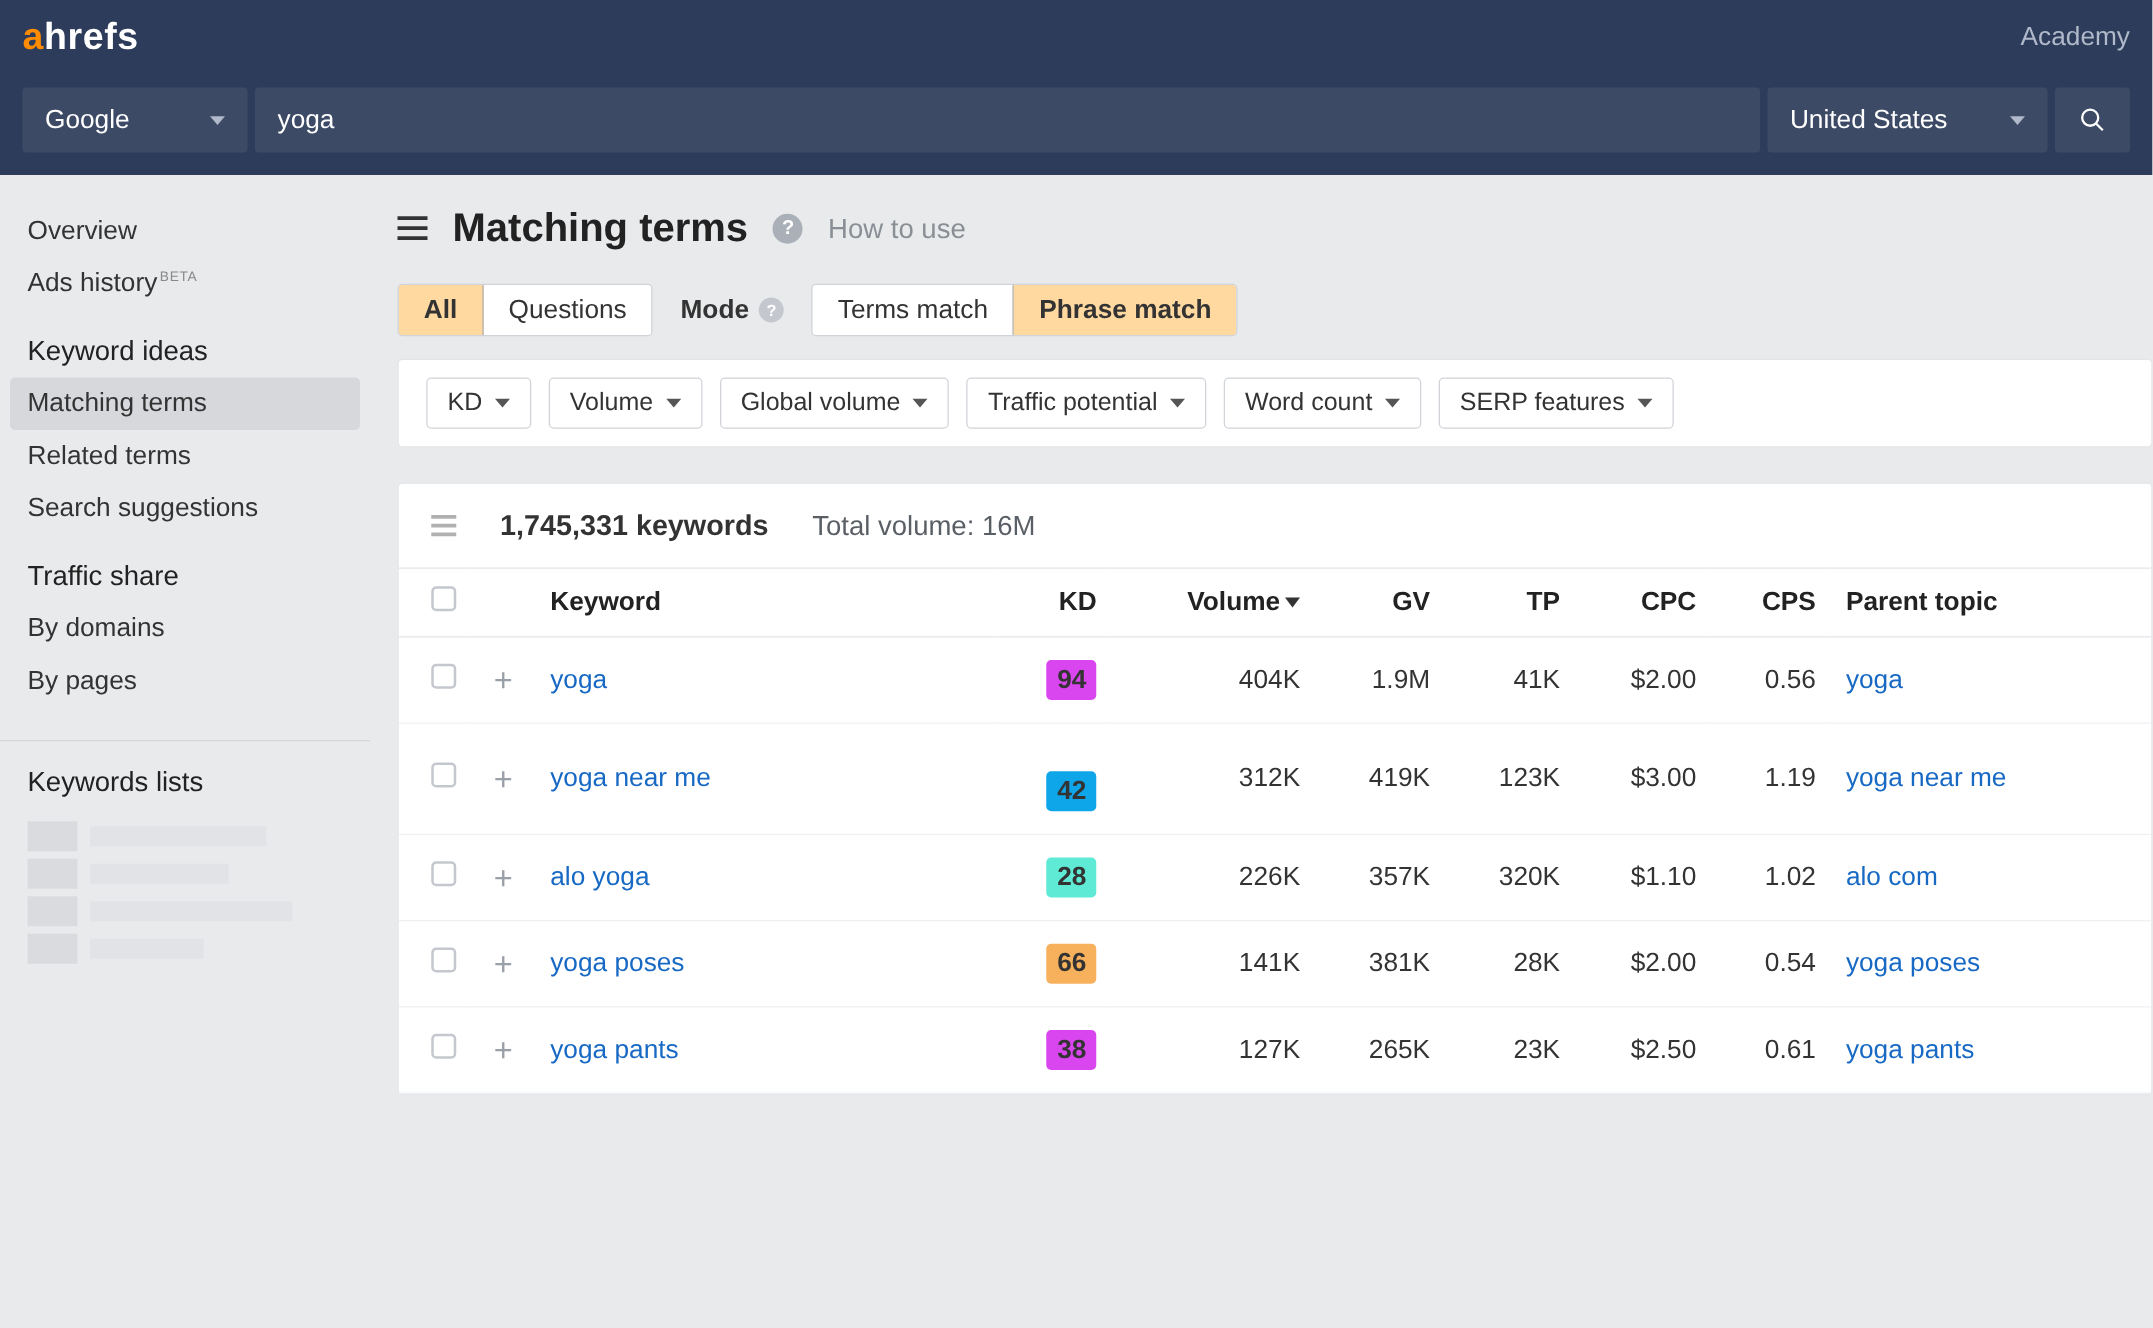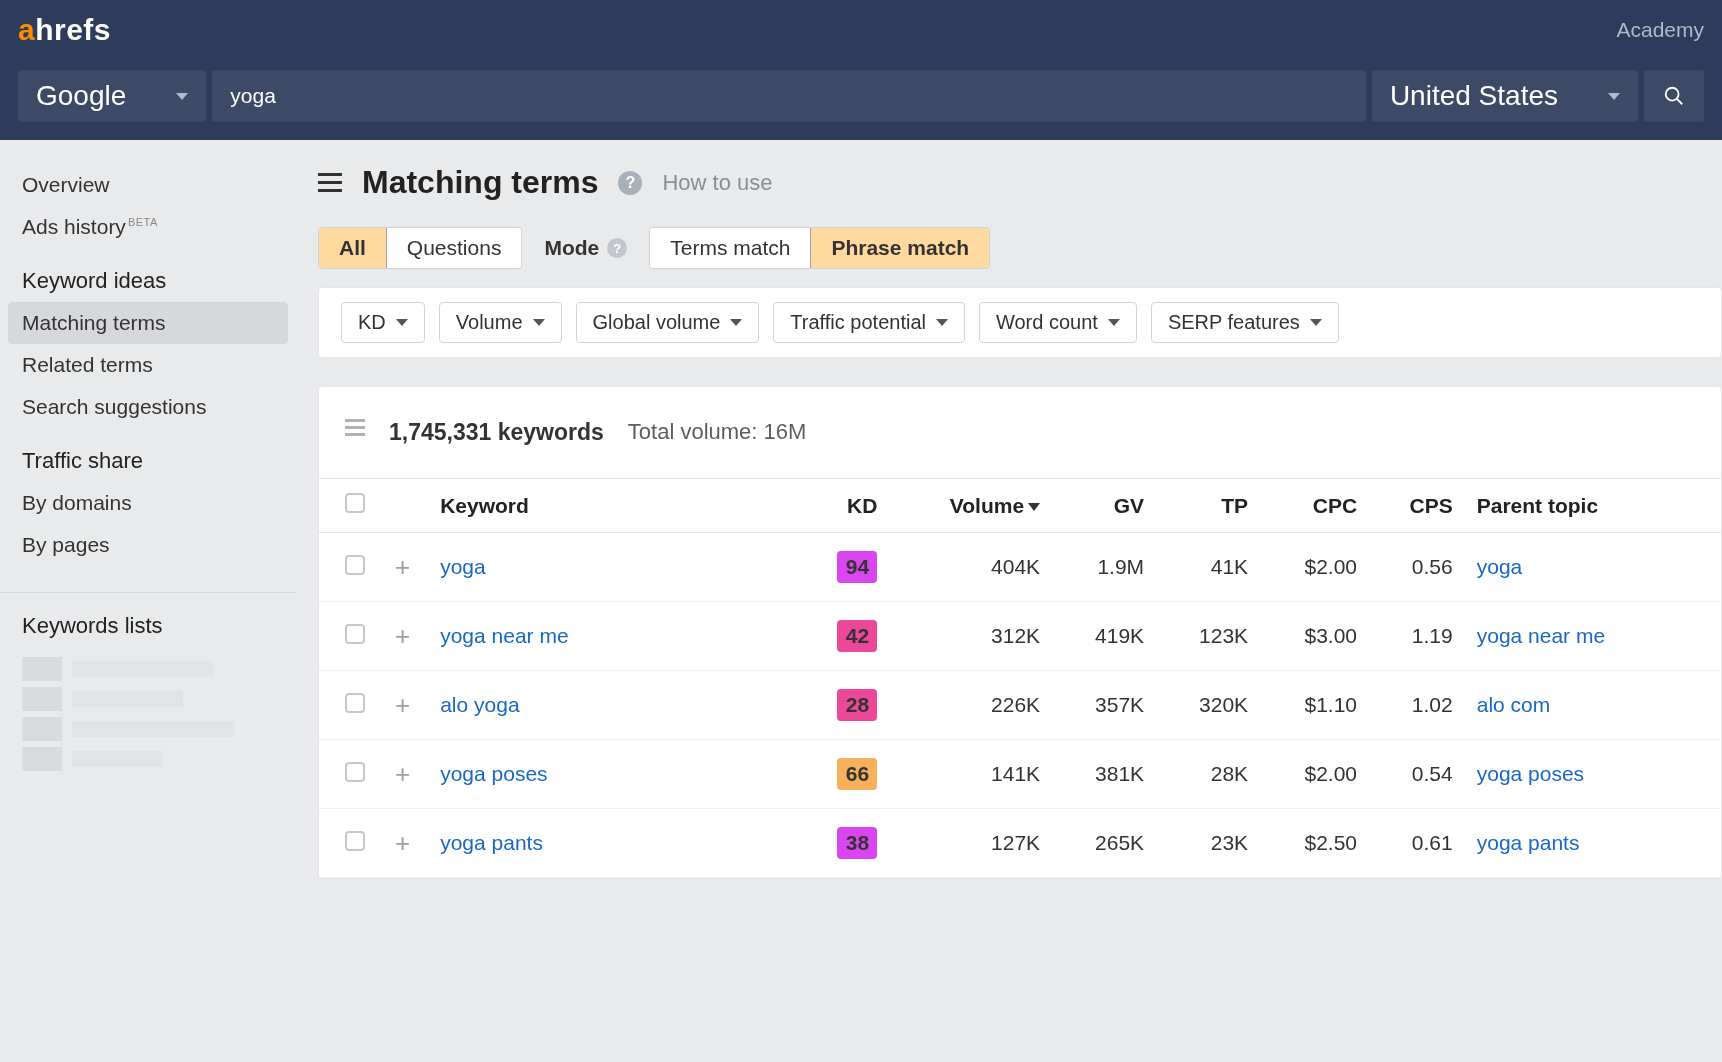--- a/index.html
+++ b/index.html
@@ -10,21 +10,21 @@
 .logo { font-weight:700; font-size:30px; letter-spacing:0.5px; color:#fff; }
 .logo .a1 { color:#ff8c00; }
 .logo .rest { color:#fff; }
 .nav-links { display:flex; gap:28px; align-items:center; }
 .nav-link { color:#b0b9c9; font-size:21px; cursor:pointer; white-space:nowrap; }
 .nav-link.active { color:#fff; font-weight:600; }
 .nav-spacer { flex:1; }
 
 
 .searchbar { background:#2d3c5a; padding:10px 18px 18px; display:flex; gap:6px; }
-.select-box { background:#3c4a66; color:#fff; height:52px; display:flex; align-items:center; padding:0 18px; border-radius:3px; cursor:pointer; font-size:28px; gap:50px; }
+.select-box { background:#3c4a66; color:#fff; height:52px; display:flex; align-items:center; padding:0 18px; border-radius:3px; cursor:pointer; font-size:21px; gap:50px; }
 .select-box.search-engine { min-width:180px; justify-content:space-between; }
 .select-box.country { min-width:200px; justify-content:space-between; }
 .search-input-wrap { flex:1; background:#3c4a66; border-radius:3px; height:52px; display:flex; align-items:center; padding:0 18px; }
 .search-input { background:transparent; border:none; outline:none; color:#fff; font-size:21px; width:100%; }
 .search-btn { background:#3c4a66; width:60px; height:52px; border-radius:3px; display:flex; align-items:center; justify-content:center; cursor:pointer; }
 .caret-down { width:0; height:0; border-left:6px solid transparent; border-right:6px solid transparent; border-top:7px solid #b0b9c9; display:inline-block; }
 
 
 .layout { display:flex; }
 .sidebar { width:296px; padding:24px 0 0 0; }
@@ -56,21 +56,21 @@
 .mode-label { font-weight:700; font-size:21px; display:flex; align-items:center; gap:8px; }
 .mode-label .q { width:20px; height:20px; border-radius:50%; background:#c4c8ce; color:#fff; font-size:13px; display:flex; align-items:center; justify-content:center; font-weight:700; }
 
 
 .filterbar { background:#fff; border:1px solid #e3e5e8; border-radius:4px; padding:14px 22px; display:flex; gap:14px; margin-bottom:28px; overflow:hidden; }
 .filter-chip { border:1px solid #d0d3d8; border-radius:4px; padding:8px 16px; display:flex; align-items:center; gap:10px; font-size:20px; cursor:pointer; background:#fff; white-space:nowrap; }
 .filter-chip .caret-down { border-top-color:#555; }
 
 
 .results { background:#fff; border:1px solid #e3e5e8; border-radius:4px; }
-.results-header { padding:32px 26px; display:flex; align-items:flex-start; gap:24px; }
+.results-header { padding:20px 26px; display:flex; align-items:center; gap:35px; }
 .mini-hamburger { display:flex; flex-direction:column; gap:4px; opacity:0.45; cursor:pointer; }
 .mini-hamburger span { width:20px; height:3px; background:#555; }
 .kw-count { font-size:23px; font-weight:700; }
 .tot-vol { font-size:22px; color:#5a5f66; }
 
 
 .tbl { width:100%; border-collapse:collapse; }
 .tbl th { text-align:right; font-size:21px; font-weight:700; padding:14px 12px; border-top:1px solid #e3e5e8; border-bottom:1px solid #e3e5e8; color:#222; white-space:nowrap; }
 .tbl th.left { text-align:left; }
 .tbl td { padding:18px 12px; border-bottom:1px solid #eef0f2; font-size:21px; text-align:right; color:#333; white-space:nowrap; }
@@ -240,33 +240,33 @@
               <td>1.9M</td>
               <td>41K</td>
               <td>$2.00</td>
               <td>0.56</td>
               <td class="col-parent" style="text-align: left;"><span class="kw-link">yoga</span></td>
             </tr>
             <tr>
               <td class="left col-chk"><span class="chk"></span></td>
               <td class="left col-plus"><span class="plus-btn">+</span></td>
               <td class="left col-kw"><span class="kw-link">yoga near me</span></td>
-              <td><span class="kd-badge" style="background: #ec4899;">42</span></td>
+              <td><span class="kd-badge" style="background: #0ea5e9; margin-top: 20px;">42</span></td>
               <td>312K</td>
               <td>419K</td>
               <td>123K</td>
               <td>$3.00</td>
               <td>1.19</td>
               <td class="col-parent" style="text-align: left;"><span class="kw-link">yoga near me</span></td>
             </tr>
             <tr>
               <td class="left col-chk"><span class="chk"></span></td>
               <td class="left col-plus"><span class="plus-btn">+</span></td>
               <td class="left col-kw"><span class="kw-link">alo yoga</span></td>
-              <td><span class="kd-badge" style="background: #ec4899;">28</span></td>
+              <td><span class="kd-badge" style="background: #5eead4;">28</span></td>
               <td>226K</td>
               <td>357K</td>
               <td>320K</td>
               <td>$1.10</td>
               <td>1.02</td>
               <td class="col-parent" style="text-align: left; margin-top: 40px;"><span class="kw-link">alo com</span></td>
             </tr>
             <tr>
               <td class="left col-chk"><span class="chk"></span></td>
               <td class="left col-plus"><span class="plus-btn">+</span></td>

